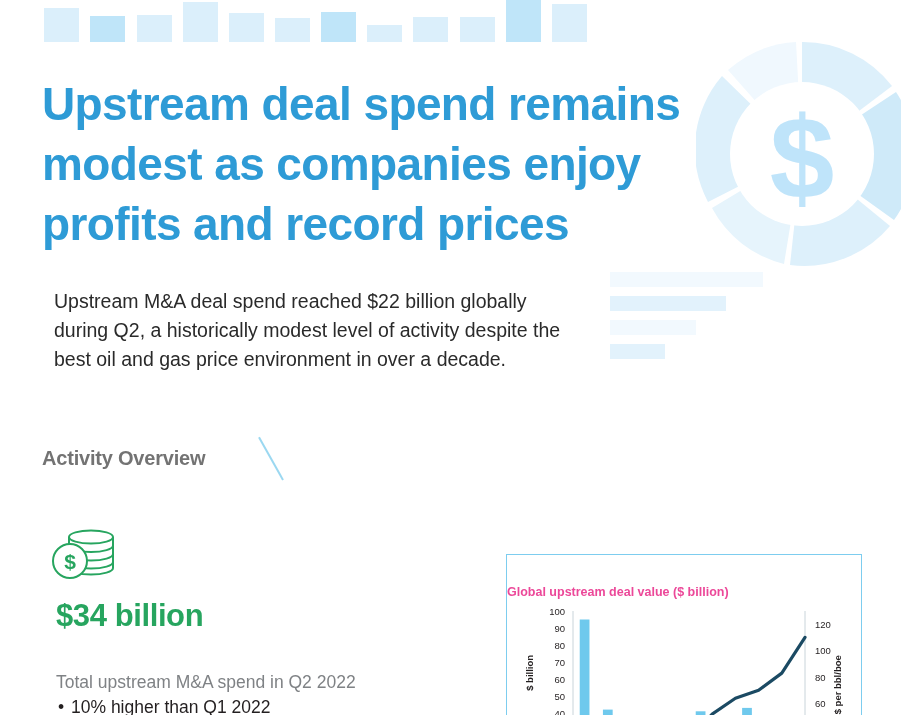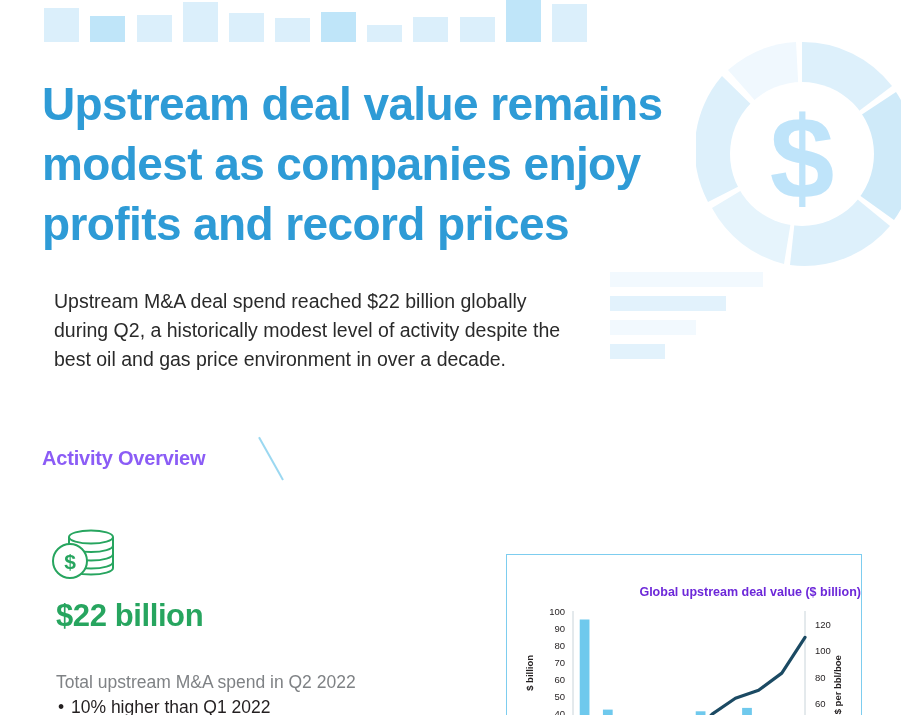--- a/index.html
+++ b/index.html
@@ -92,21 +92,21 @@
     top: 0;
   }
   #activity-title {
     position: absolute;
     left: 0;
     top: 11px;
     margin: 0;
     font-size: 20px;
     font-weight: 700;
     letter-spacing: -0.2px;
-    color: #8b5cf6;
+    color: #737373;
   }
 
   
   #coin-icon {
     position: absolute;
     left: 50px;
     top: 528px;
     width: 70px;
     height: 56px;
   }
@@ -158,24 +158,24 @@
     background: #ffffff;
     box-sizing: border-box;
     overflow: hidden;
   }
   #chart-title {
     position: absolute;
     left: 0;
     top: 30px;
     width: 100%;
     margin: 0;
-    text-align: right;
+    text-align: left;
     font-size: 12.5px;
     font-weight: 700;
-    color: #6d28d9;
+    color: #ec4899;
   }
   #chart-svg {
     position: absolute;
     left: 0;
     top: 52px;
   }
   .axis-tick {
     font-size: 9.5px;
     fill: #231f20;
     font-family: "Liberation Sans", sans-serif;
@@ -213,21 +213,21 @@
       <path d="M106 118 L194 190 A112 112 0 0 1 94 229 Z" fill="#ddf0fb"></path>
       <path d="M106 118 L88 228 A112 112 0 0 1 16 172 Z" fill="#e6f4fc"></path>
       <path d="M106 118 L12 166 A112 112 0 0 1 26 40 Z" fill="#ddf0fb"></path>
       <path d="M106 118 L32 34 A112 112 0 0 1 100 6 Z" fill="#f0f8fe"></path>
       <circle cx="106" cy="118" r="72" fill="#ffffff"></circle>
     </g>
     <text x="106" y="162" text-anchor="middle" font-family="Liberation Sans, sans-serif" font-size="116" font-weight="700" fill="#bfe4fa">$</text>
   </svg>
 </div>
 
-<h1 id="headline">Upstream deal value remains modest as companies enjoy profits and record prices</h1>
+<h1 id="headline">Upstream deal spend remains modest as companies enjoy profits and record prices</h1>
 
 <div id="placeholder-block">
     <div class="ph-line" style="width: 153px; background: rgb(242, 249, 254);"></div>
     <div class="ph-line" style="width: 116px; background: rgb(226, 242, 252);"></div>
     <div class="ph-line" style="width: 86px; background: rgb(242, 249, 254);"></div>
     <div class="ph-line" style="width: 55px; background: rgb(226, 242, 252);"></div>
   </div>
 
 <p id="lead-paragraph">Upstream M&amp;A deal spend reached $22 billion globally during Q2, a historically modest level of activity despite the best oil and gas price environment in over a decade.</p>
 
@@ -256,21 +256,21 @@
       <ellipse cx="41" cy="9" rx="22" ry="6.5"></ellipse>
       <path d="M19 9 v31 a22 6.5 0 0 0 44 0 v-31"></path>
       <path d="M19 17.5 a22 6.5 0 0 0 44 0"></path>
       <path d="M19 26 a22 6.5 0 0 0 44 0"></path>
       <path d="M19 34 a22 6.5 0 0 0 44 0"></path>
       <circle cx="20" cy="33" r="17" fill="#ffffff"></circle>
     </g>
     <text x="20" y="41" text-anchor="middle" font-family="Liberation Sans, sans-serif" font-size="21" font-weight="700" fill="#27a55f">$</text>
   </svg>
 </div>
-<p id="stat-value">$22 billion</p>
+<p id="stat-value">$34 billion</p>
 <p id="stat-caption">Total upstream M&amp;A spend in Q2 2022</p>
 <ul id="bullet-list">
     <li><span class="dot">•</span><span>10% higher than Q1 2022</span></li>
   </ul>
 
 <div id="chart-panel">
   <p id="chart-title">Global upstream deal value ($ billion)</p>
   <svg id="chart-svg" width="356" height="123" viewBox="0 0 356 123" aria-hidden="true">
       <text x="58" y="7.5" text-anchor="end" class="axis-tick">100</text>
       <text x="58" y="24.5" text-anchor="end" class="axis-tick">90</text>

